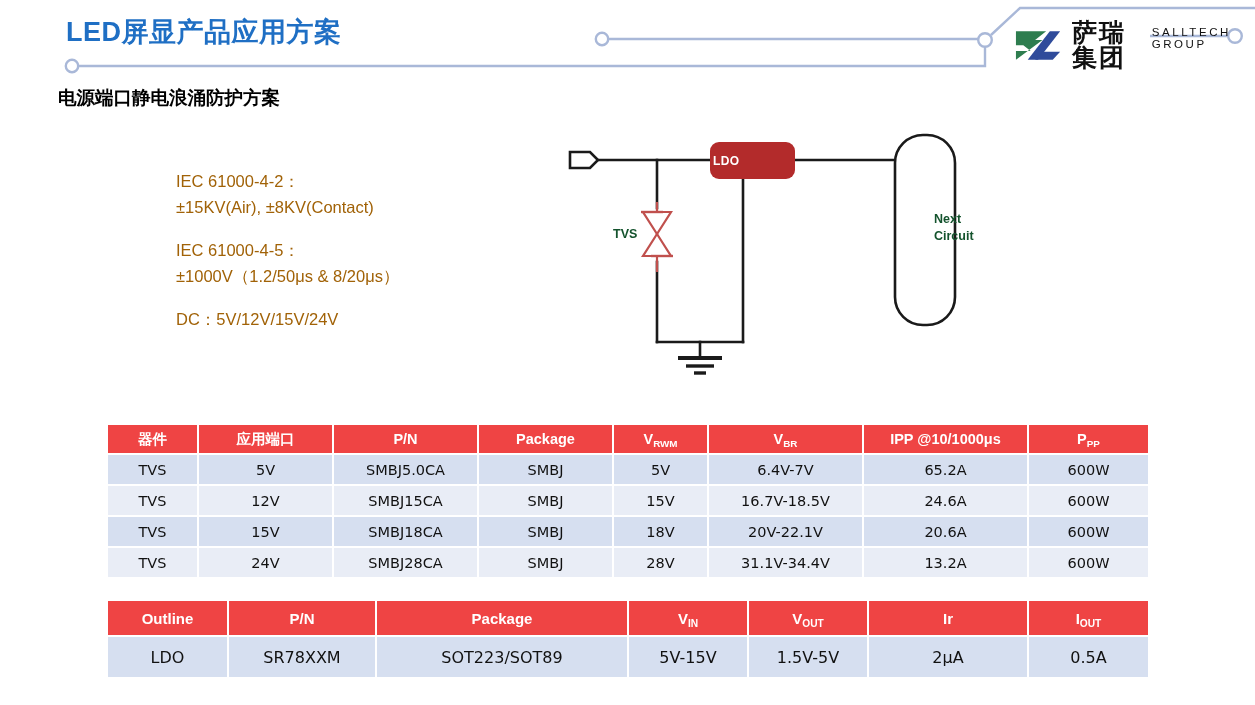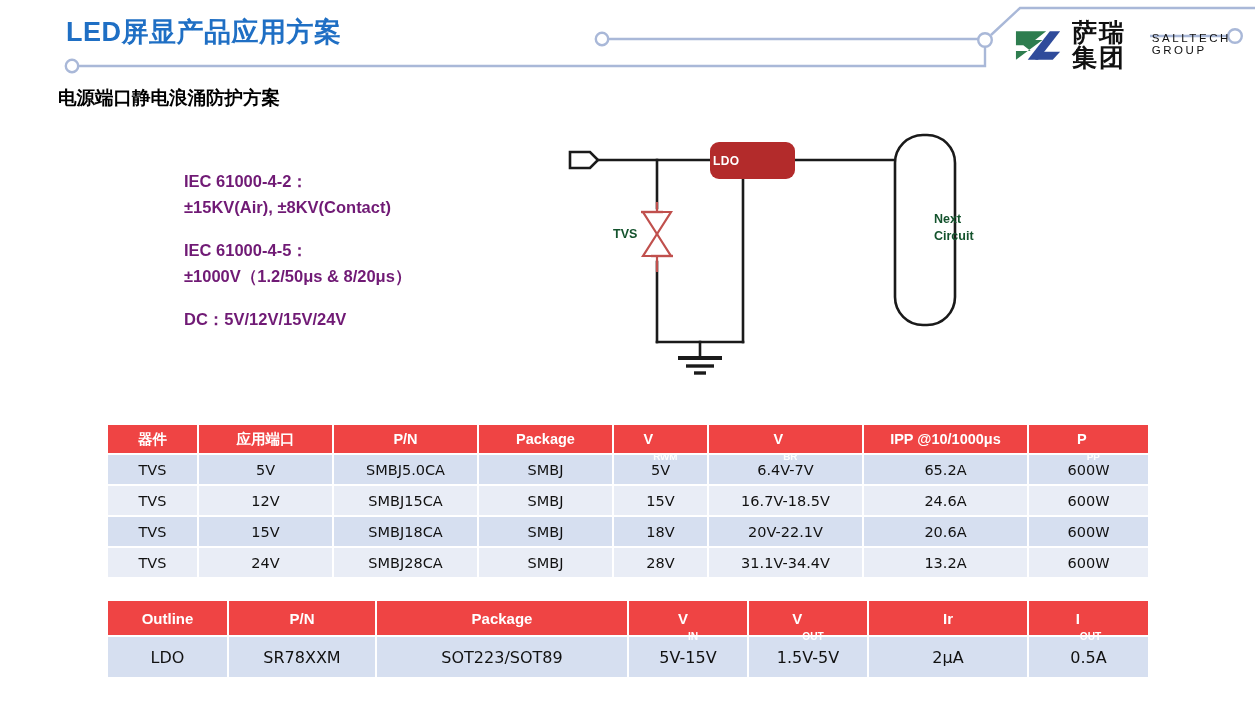--- a/index.html
+++ b/index.html
@@ -23,34 +23,33 @@
     display: flex; align-items: center; gap: 9px;
   }
   #logo-mark { width: 68px; height: 45px; }
   #logo-text { display: flex; flex-direction: row; line-height: 1; }
   #logo-cn {
     font-size: 25px; font-weight: bold; color: #111;
     letter-spacing: 2px; font-family: "DejaVu Sans", sans-serif;
   }
   #logo-en {
     font-size: 11.5px; color: #111; letter-spacing: 2.6px;
-    margin-top: 13px; font-family: "Liberation Sans", sans-serif;
+    margin-top: 7px; font-family: "Liberation Sans", sans-serif;
   }
   #section-title {
     position: absolute; left: 58px; top: 85px;
     font-size: 18.5px; font-weight: bold; color: #000;
     white-space: nowrap;
   }
 
   
   #spec-block {
-    position: absolute; left: 184px; top: 168px;
-    font-size: 16.5px; color: #701a75; line-height: 1.58;
+    position: absolute; left: 176px; top: 168px;
+    font-size: 16.5px; color: #a16207; line-height: 1.58;
     white-space: nowrap;
-    font-weight: bold;
   }
   #spec-block .spec-group { margin-bottom: 17px; }
   #spec-block .spec-group:last-child { margin-bottom: 0; }
 
   
   #circuit { position: absolute; left: 550px; top: 130px; width: 470px; height: 260px; }
   .ckt-label {
     position: absolute; font-size: 11.5px; font-weight: bold;
     color: #14532d; white-space: nowrap; font-family: "Liberation Sans", sans-serif;
   }
@@ -68,21 +67,21 @@
   }
   table th:last-child { border-right: none; }
   table td {
     text-align: center; font-size: 14.5px; color: #111;
     border-right: 2px solid #ffffff; border-bottom: 2px solid #ffffff;
     padding: 0; font-family: "DejaVu Sans", sans-serif;
   }
   table td:last-child { border-right: none; }
   .row-light td { background: #E9EDF6; }
   .row-dark  td { background: #D6DFF0; }
-  sub { font-size: 0.68em; vertical-align: baseline; position: relative; top: 16px; }
+  sub { font-size: 0.68em; vertical-align: baseline; position: relative; top: 3px; }
 
   #tvs-table { left: 108px; top: 425px; width: 1040px; }
   #tvs-table th { height: 29px; }
   #tvs-table td { height: 31px; }
 
   #ldo-table { left: 108px; top: 601px; width: 1040px; }
   #ldo-table th { height: 35px; font-size: 15px; }
   #ldo-table td { height: 42px; font-size: 16px; }
 </style>
 </head>

